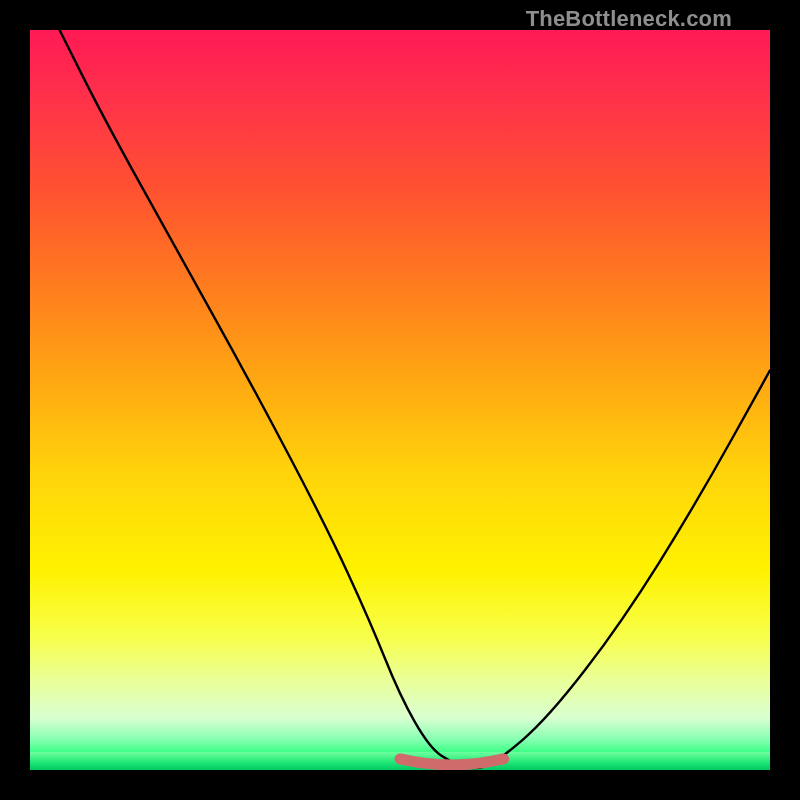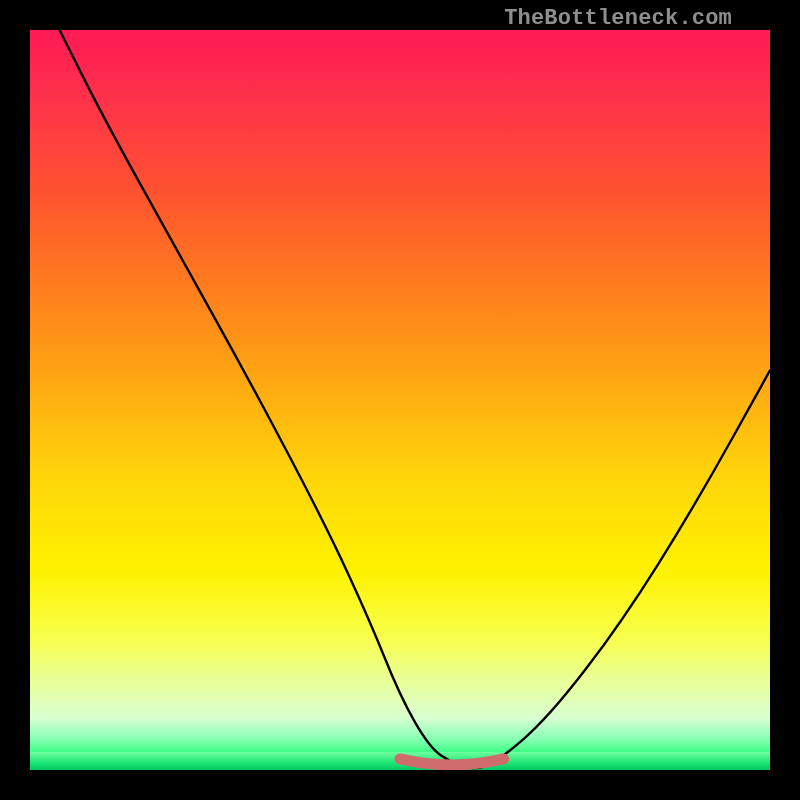--- a/index.html
+++ b/index.html
@@ -11,21 +11,20 @@
     position: relative;
     font-family: Arial, Helvetica, sans-serif;
   }
   .frame {
     position: absolute;
     top: 0;
     left: 0;
     width: 744px;
     height: 800px;
     background: #000;
-    font-family: Liberation Mono, monospace;
   }
   .plot-area {
     position: absolute;
     top: 30px;
     left: 30px;
     width: 740px;
     height: 740px;
     overflow: hidden;
   }
   .gradient {

